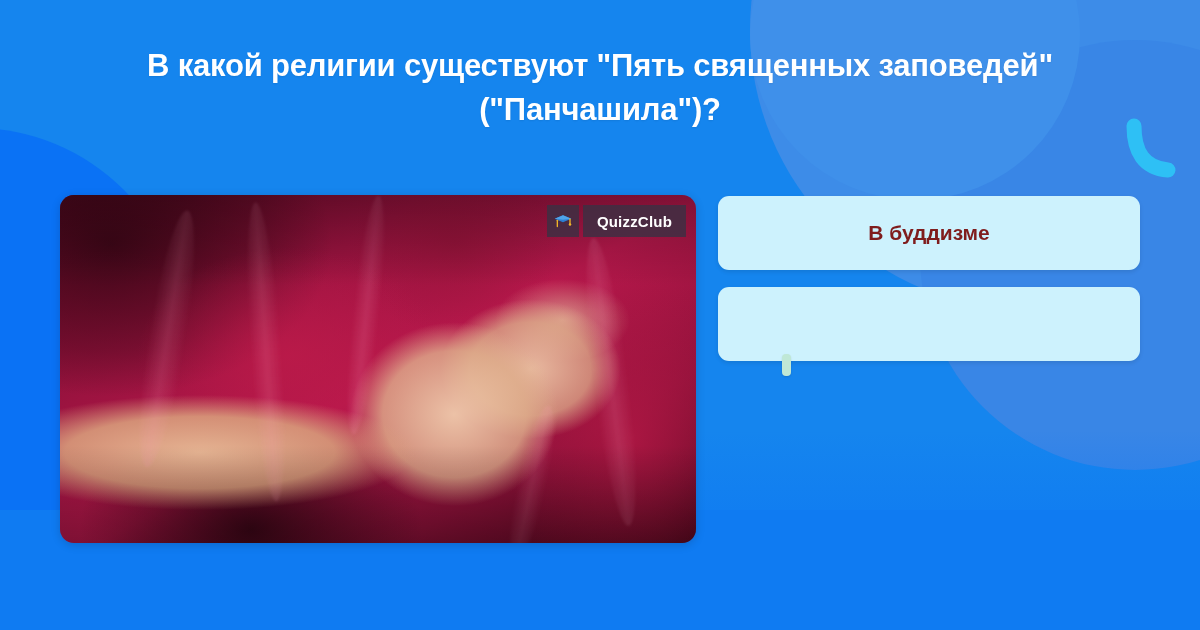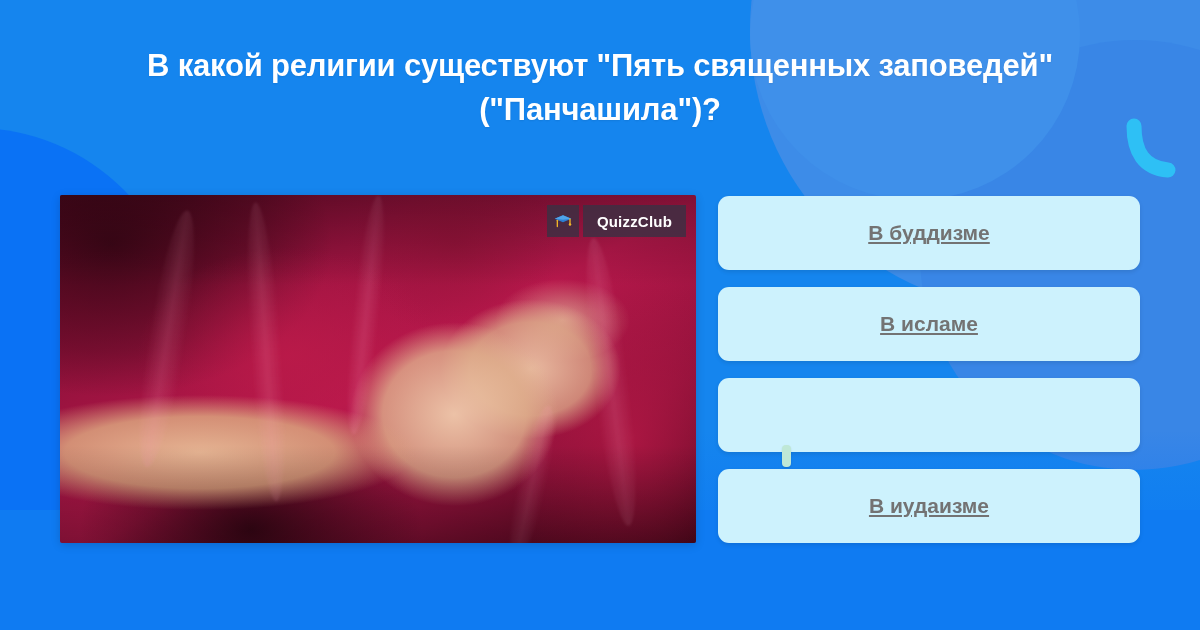--- a/index.html
+++ b/index.html
@@ -112,21 +112,21 @@
     text-shadow: 0 1px 2px rgba(0,0,0,0.08);
   }
 
   
   .photo-frame {
     position: absolute;
     left: 60px;
     top: 195px;
     width: 636px;
     height: 348px;
-    border-radius: 2px;
+    border-radius: 14px;
     overflow: hidden;
     box-shadow: 0 2px 10px rgba(0,0,0,0.16);
   }
 
   .photo-canvas {
     position: absolute;
     inset: 0;
     
     background:
       
@@ -200,29 +200,28 @@
     display: flex;
     flex-direction: column;
     gap: 17px;
   }
 
   .answer {
     position: relative;
     height: 74px;
     border-radius: 11px;
     background: #cdf2fd;
-    color: #737373;
+    color: #7f1d1d;
     font-size: 21px;
     font-weight: bold;
     display: flex;
     align-items: center;
     justify-content: center;
     box-shadow: 0 2px 4px rgba(0,0,0,0.10);
     cursor: pointer;
-    text-decoration: underline;
   }
 
   .answer-marker {
     position: absolute;
     left: 64px;
     bottom: -15px;
     width: 9px;
     height: 22px;
     border-radius: 4px;
     background: #bfe8d6;
@@ -274,27 +273,21 @@
       <div class="watermark-label">QuizzClub</div>
     </div>
   </div>
 
   <div class="answers">
 
     <div class="answer">
       <span>В буддизме</span>
     </div>
 
-    <div class="answer">
-      <span>В исламе</span>
-    </div>
 
     <div class="answer">
       <span class="answer-marker"></span>
     </div>
 
-    <div class="answer">
-      <span>В иудаизме</span>
-    </div>
 
   </div>
 
 </div>
 
 </body></html>

